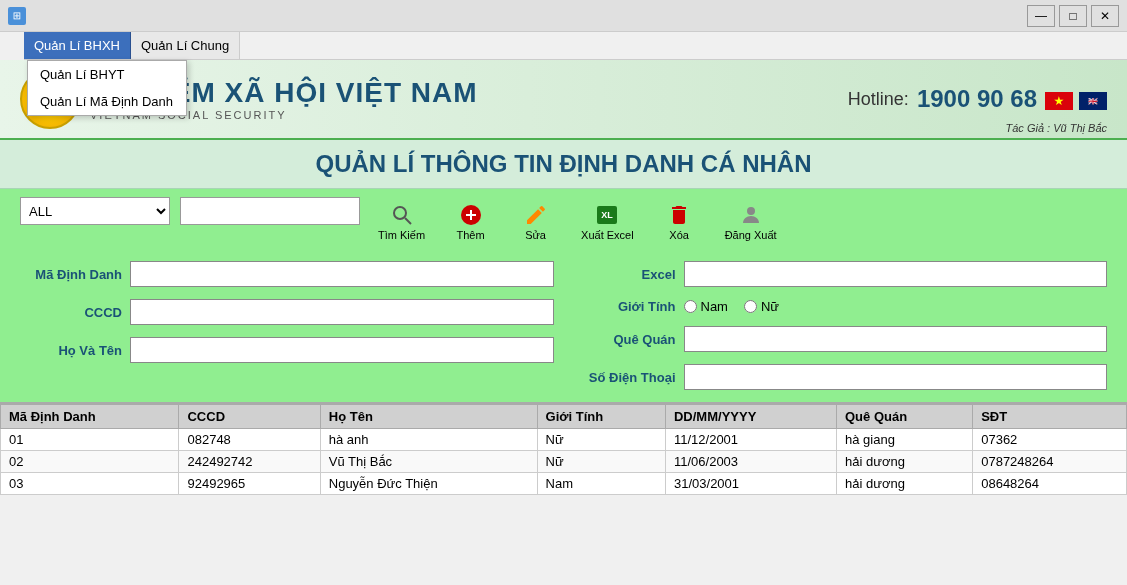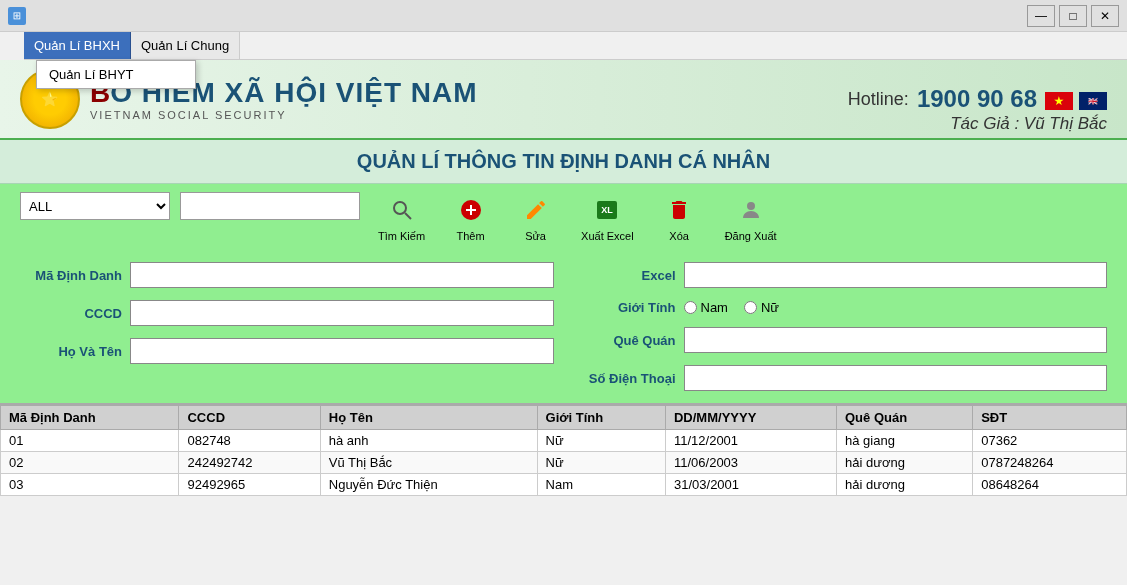--- a/index.html
+++ b/index.html
@@ -40,21 +40,21 @@
       color: white;
       border-right: 1px solid #2a5090;
     }
     .menu-item.active { background: #3c6fbc; }
     .menu-item.secondary { background: #e8e8e8; color: #000; border-right: 1px solid #ccc; }
 
     
     .dropdown-menu {
       position: absolute;
       top: 28px;
-      left: 12px;
+      left: 3px;
       background: white;
       border: 1px solid #aaa;
       z-index: 100;
       box-shadow: 2px 2px 6px rgba(0,0,0,0.2);
       min-width: 160px;
     }
     .dropdown-item {
       padding: 6px 12px;
       font-size: 13px;
       cursor: pointer;
@@ -86,29 +86,29 @@
     .header-right { text-align: center; }
     .hotline-text { font-size: 18px; color: #333; }
     .hotline-number { font-size: 24px; font-weight: bold; color: #1a5276; }
     .flags { display: flex; gap: 6px; margin-top: 4px; justify-content: flex-end; }
     .flag { width: 28px; height: 18px; display: inline-block; }
     .flag-vn { background: linear-gradient(180deg, #da020a 0%, #da020a 100%); position: relative; }
     .flag-vn::after { content: '★'; position: absolute; top: 50%; left: 50%; transform: translate(-50%,-50%); color: #ffff00; font-size: 12px; }
     .flag-uk { background: #012169; position: relative; }
     .author-line {
       position: absolute; bottom: 4px; right: 20px;
-      font-size: 17px; font-style: italic; color: #333;
+      font-size: 11px; font-style: italic; color: #333;
     }
 
     
     .page-title {
       background: #d4edda;
       text-align: center;
       padding: 10px 0;
-      font-size: 20px;
+      font-size: 24px;
       font-weight: bold;
       color: #1a5276;
       border-bottom: 1px solid #a8d5b5;
     }
 
     
     .toolbar {
       background: #90ee90;
       display: flex;
       padding: 8px 20px;
@@ -127,21 +127,21 @@
       height: 28px;
       border: 1px solid #999;
       padding: 0 4px;
       font-size: 13px;
       background: white;
     }
     .toolbar-btn {
       display: flex;
       flex-direction: column;
       align-items: center;
-      gap: 6px;
+      gap: 0;
       cursor: pointer;
       padding: 4px 8px;
       font-size: 11px;
       min-width: 55px;
     }
     .toolbar-btn .btn-icon {
       width: 28px; height: 28px;
       display: flex; align-items: center; justify-content: center;
       border-radius: 3px;
     }
@@ -222,20 +222,21 @@
     <button class="title-btn close">✕</button>
   </div>
 </div>
 
 <div class="menu-bar">
   <div class="menu-item active">Quản Lí BHXH</div>
   <div class="menu-item secondary">Quản Lí Chung</div>
 
   <div class="dropdown-menu">
     <div class="dropdown-item">Quản Lí BHYT</div>
+    <div class="dropdown-item">Quản Lí Mã Định Danh</div>
   </div>
 </div>
 
 <div class="header-banner">
   <div class="header-left">
     <div class="logo-circle">
       <span style="font-size:14px;">⭐</span>
     </div>
     <div class="header-title-text">
       <div style="display:flex;align-items:baseline;">

